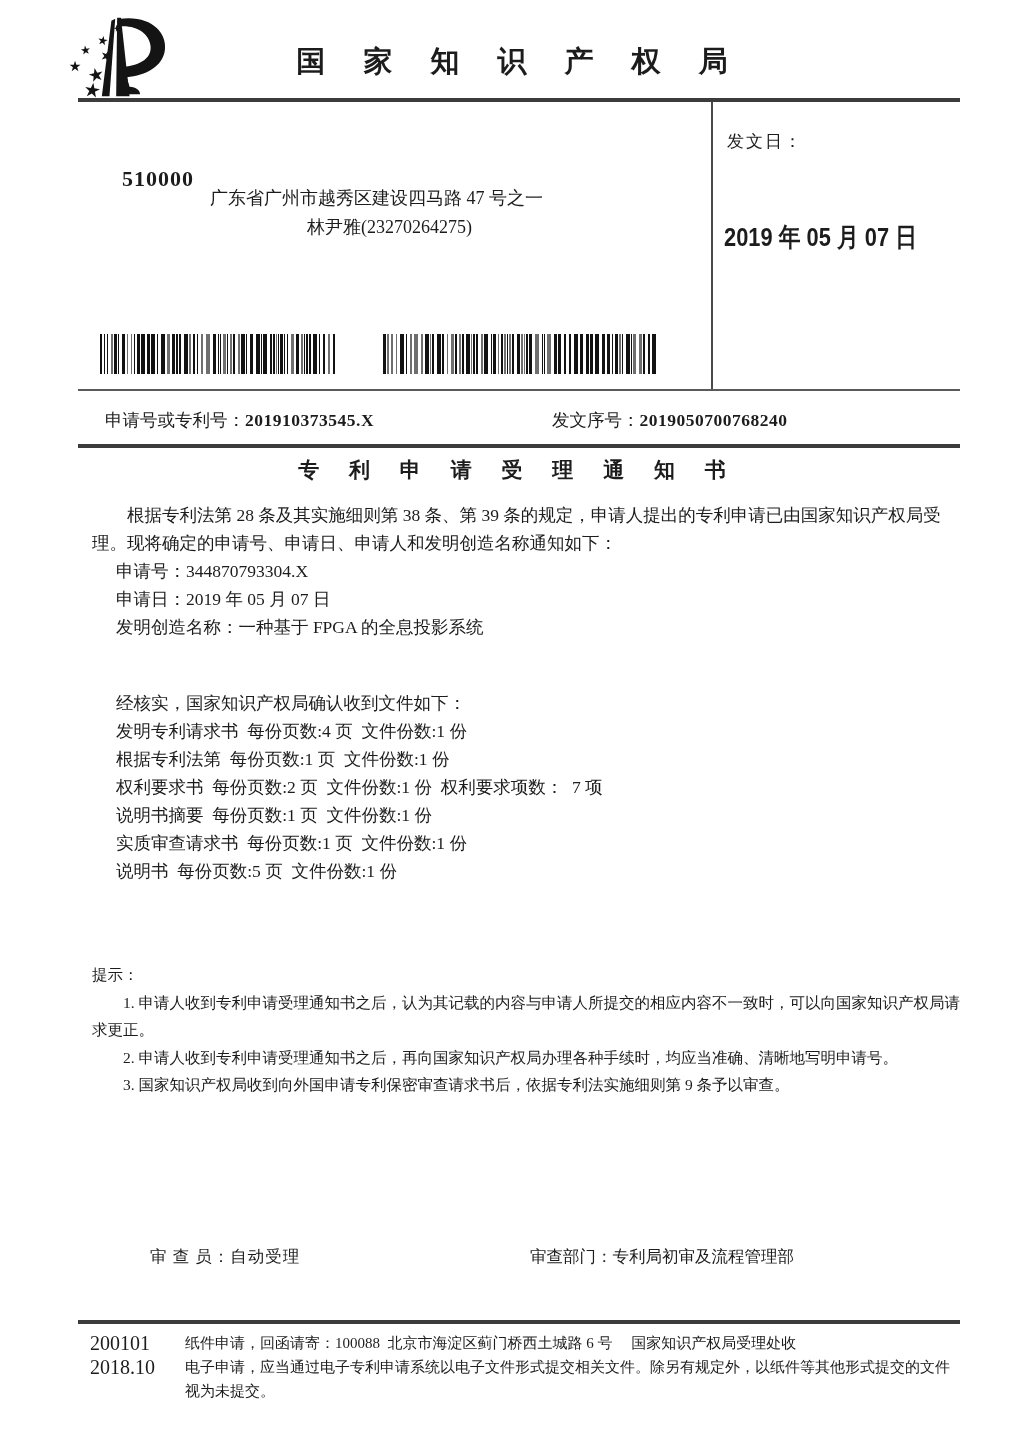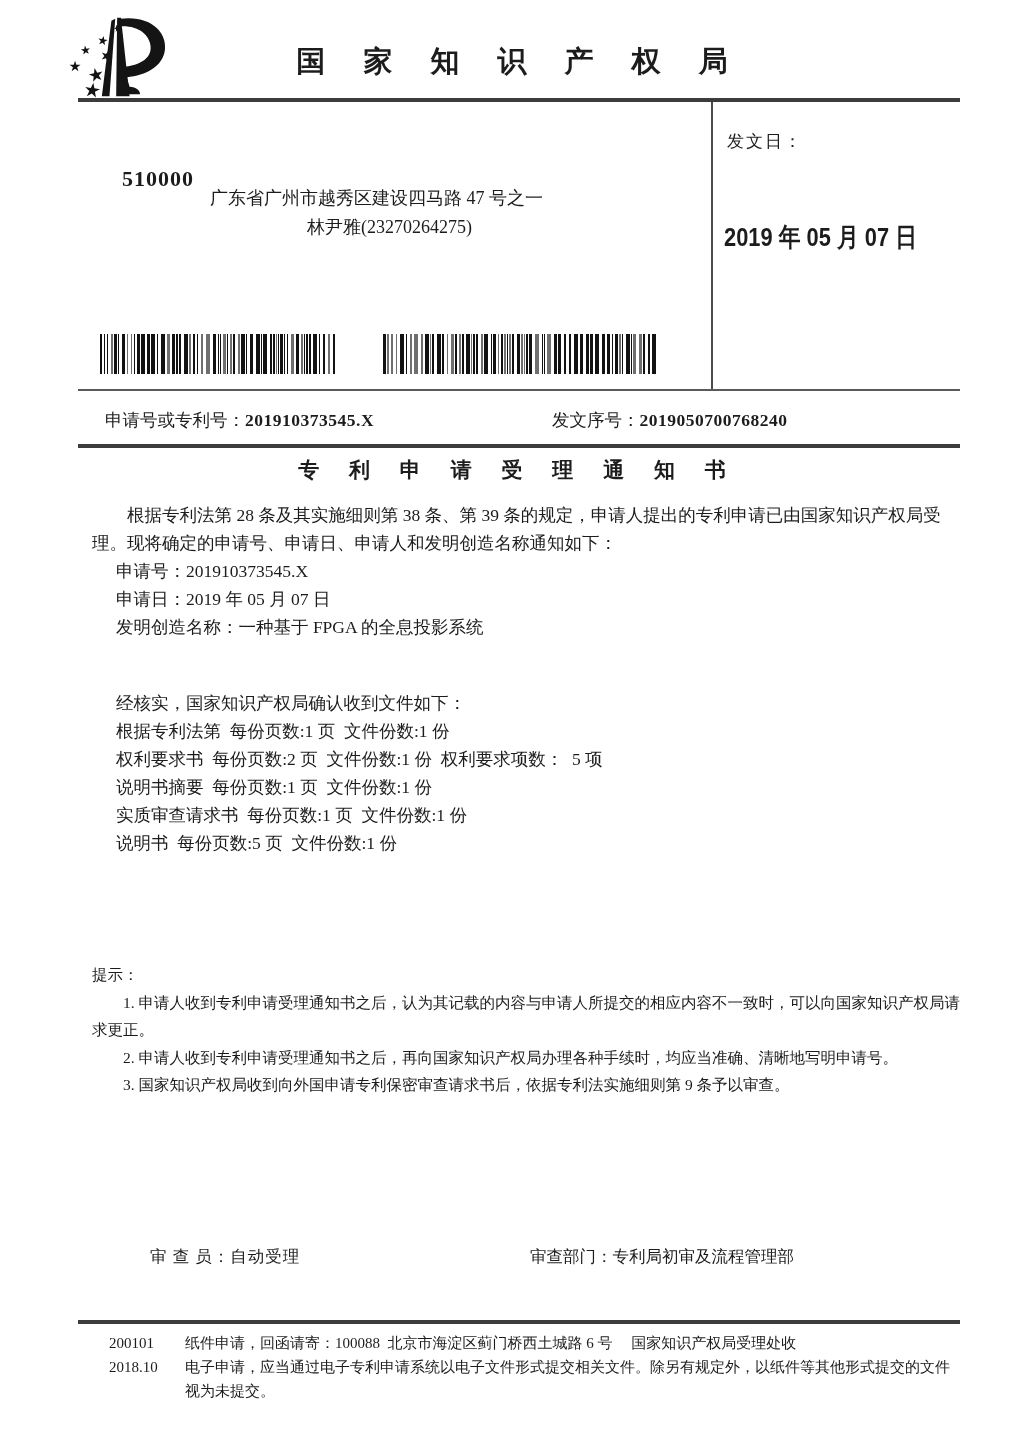--- a/index.html
+++ b/index.html
@@ -55,21 +55,21 @@
   #docs-block .doc-list { padding-left:24px; }
   .doc-line, .field-line, .confirm { white-space:pre-wrap; }
   
   #tips-block { top:961px; font-size:15.5px; line-height:27.5px; }
   #tips-block .tip { text-indent:2em; }
   
   .signoff { position:absolute; top:1246px; font-size:16.5px; white-space:nowrap; }
   #examiner-cell { left:150px; letter-spacing:1px; }
   #dept-cell { left:530px; }
   
-  .footer-codes { position:absolute; left:109px; top:1331px; font-size:15px; line-height:24px; }
+  .footer-codes { position:absolute; left:90px; top:1331px; font-size:20px; line-height:24px; }
   .footer-text  { position:absolute; left:185px; top:1331px; width:776px; font-size:15px; line-height:24px; }
   .footer-text div { white-space:pre-wrap; }
   .logo { position:absolute; left:62px; top:14px; }
 </style>
 </head>
 <body>
 
 <div id="page">
 
   <svg class="logo" viewBox="0 0 120 92" width="116" height="88" aria-hidden="true">
@@ -238,32 +238,33 @@
   </div>
 
   <div class="rule-thick" style="top:444px"></div>
 
   <div class="notice-title">专 利 申 请 受 理 通 知 书</div>
 
   <div id="intro-block" class="block">
     <div class="intro">根据专利法第 28 条及其实施细则第 38 条、第 39 条的规定，申请人提出的专利申请已由国家知识产权局受理。现将确定的申请号、申请日、申请人和发明创造名称通知如下：</div>
     <div class="field-list">
 
-    <div class="field-line">申请号：201910373545.X</div>
+    <div class="field-line">申请号：344870793304.X</div>
         <div class="field-line">申请日：2019 年 05 月 07 日</div>
         <div class="field-line">发明创造名称：一种基于 FPGA 的全息投影系统</div>
       </div>
   </div>
 
   <div id="docs-block" class="block">
     <div class="confirm">经核实，国家知识产权局确认收到文件如下：</div>
     <div class="doc-list">
 
+    <div class="doc-line">发明专利请求书  每份页数:4 页  文件份数:1 份</div>
         <div class="doc-line">根据专利法第  每份页数:1 页  文件份数:1 份</div>
-        <div class="doc-line">权利要求书  每份页数:2 页  文件份数:1 份  权利要求项数：  5 项</div>
+        <div class="doc-line">权利要求书  每份页数:2 页  文件份数:1 份  权利要求项数：  7 项</div>
         <div class="doc-line">说明书摘要  每份页数:1 页  文件份数:1 份</div>
         <div class="doc-line">实质审查请求书  每份页数:1 页  文件份数:1 份</div>
         <div class="doc-line">说明书  每份页数:5 页  文件份数:1 份</div>
       </div>
   </div>
 
   <div id="tips-block" class="block">
     <div>提示：</div>
     <div>
 

